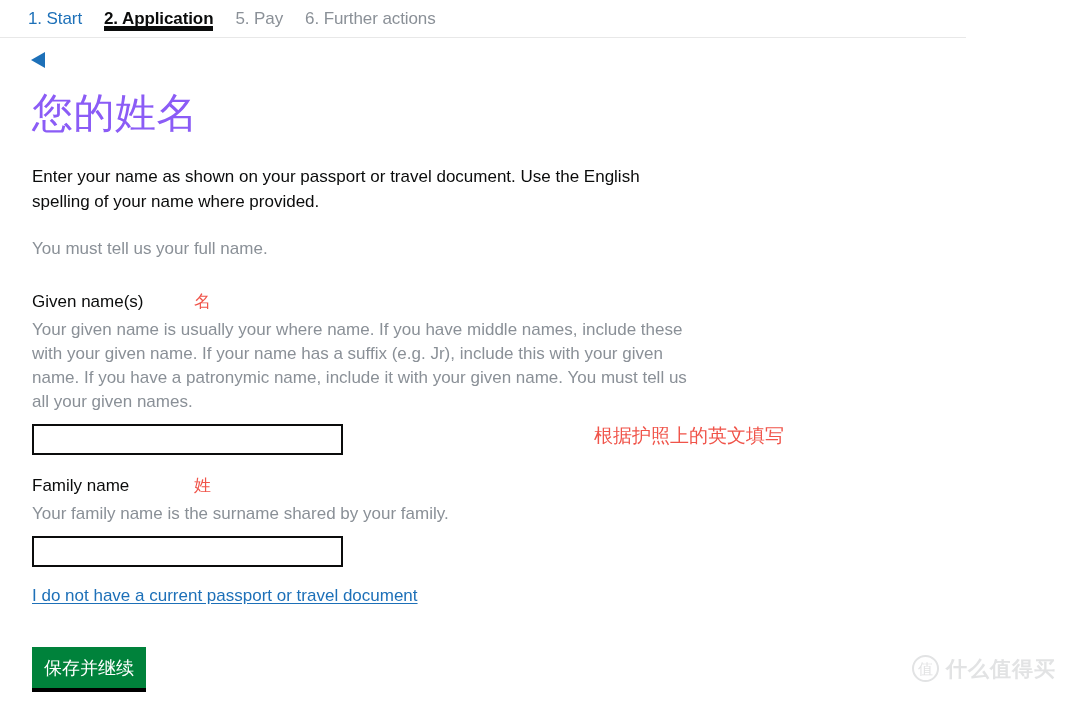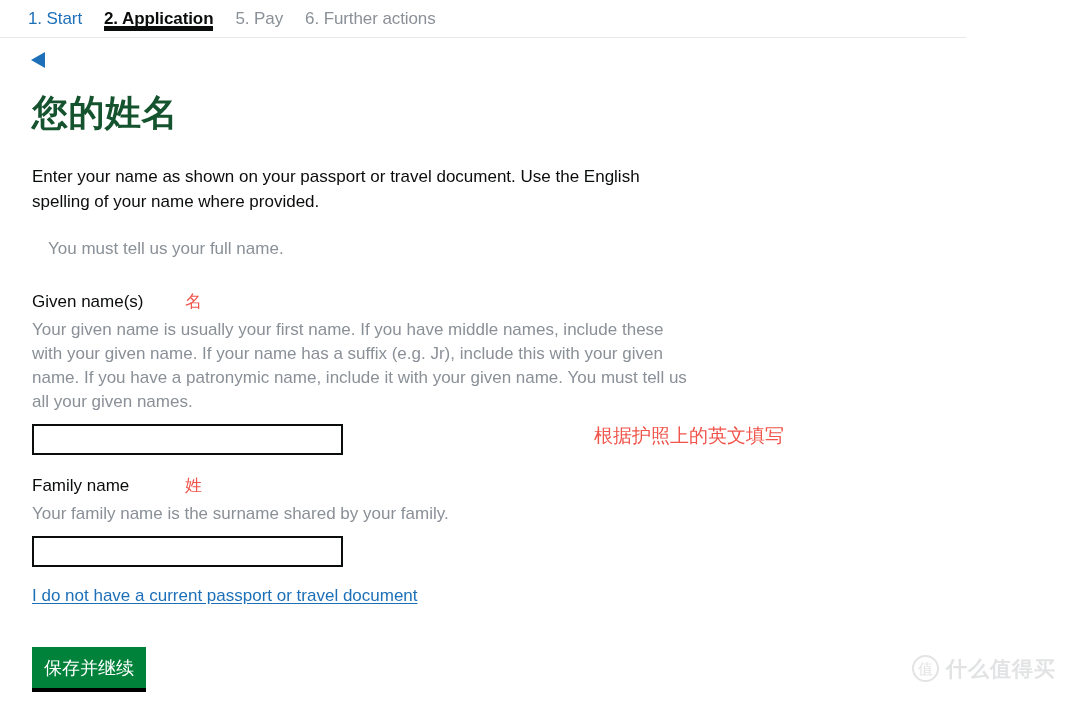--- a/index.html
+++ b/index.html
@@ -77,47 +77,47 @@
   
   .content {
     position: absolute;
     left: 32px;
     top: 90px;
     width: 700px;
   }
 
   h1.page-title {
     margin: 0 0 28px 0;
-    font-size: 36px;
+    font-size: 41px;
     line-height: 46px;
-    font-weight: 700;
-    color: #14532d;
+    font-weight: 400;
+    color: #8b5cf6;
     letter-spacing: 0.5px;
   }
 
   p.lede {
     margin: 0 0 22px 0;
     font-size: 17px;
     line-height: 25px;
     color: #0b0c0c;
     max-width: 640px;
   }
   p.hint-muted {
-    margin: 0 0 30px 16px;
+    margin: 0 0 30px 0;
     font-size: 17px;
     line-height: 25px;
     color: #8a9097;
   }
 
   .field-block { margin-bottom: 4px; }
 
   .field-label-row {
     display: flex;
     align-items: baseline;
-    gap: 3px;
+    gap: 12px;
     margin-bottom: 5px;
   }
   .field-label {
     font-size: 17px;
     line-height: 22px;
     color: #0b0c0c;
     width: 150px;
     display: inline-block;
   }
   .cn-annot {
@@ -253,21 +253,21 @@
   <p class="lede">Enter your name as shown on your passport or travel document. Use the English spelling of your name where provided.</p>
 
   <p class="hint-muted">You must tell us your full name.</p>
 
   
   <div class="field-block">
     <div class="field-label-row">
       <label class="field-label">Given name(s)</label>
       <span class="cn-annot">名</span>
     </div>
-    <p class="field-hint">Your given name is usually your first name. If you have middle names, include these with your given name. If your name has a suffix (e.g. Jr), include this with your given name. If you have a patronymic name, include it with your given name. You must tell us all your given names.</p>
+    <p class="field-hint">Your given name is usually your where name. If you have middle names, include these with your given name. If your name has a suffix (e.g. Jr), include this with your given name. If you have a patronymic name, include it with your given name. You must tell us all your given names.</p>
     <input class="text-input" type="text" placeholder="" style="">
   </div>
 
   <div class="gap-after-input-1"></div>
 
   
   <div class="field-block">
     <div class="field-label-row">
       <label class="field-label">Family name</label>
       <span class="cn-annot">姓</span>

